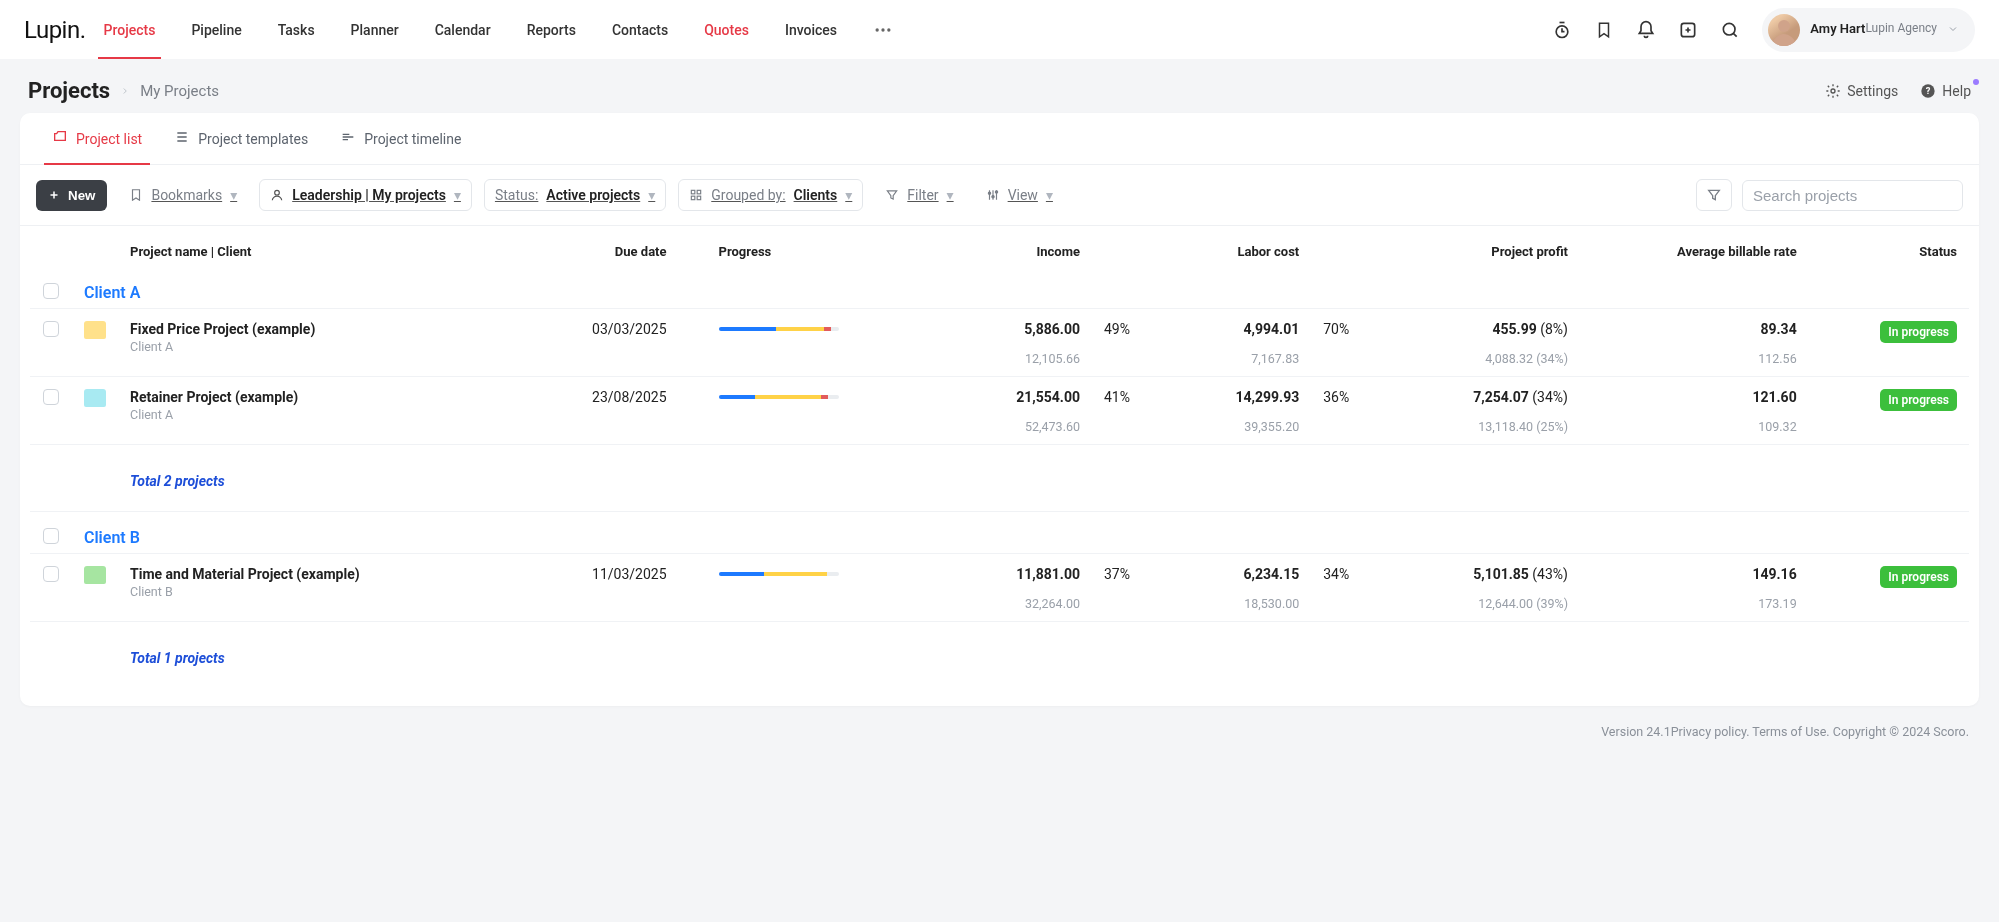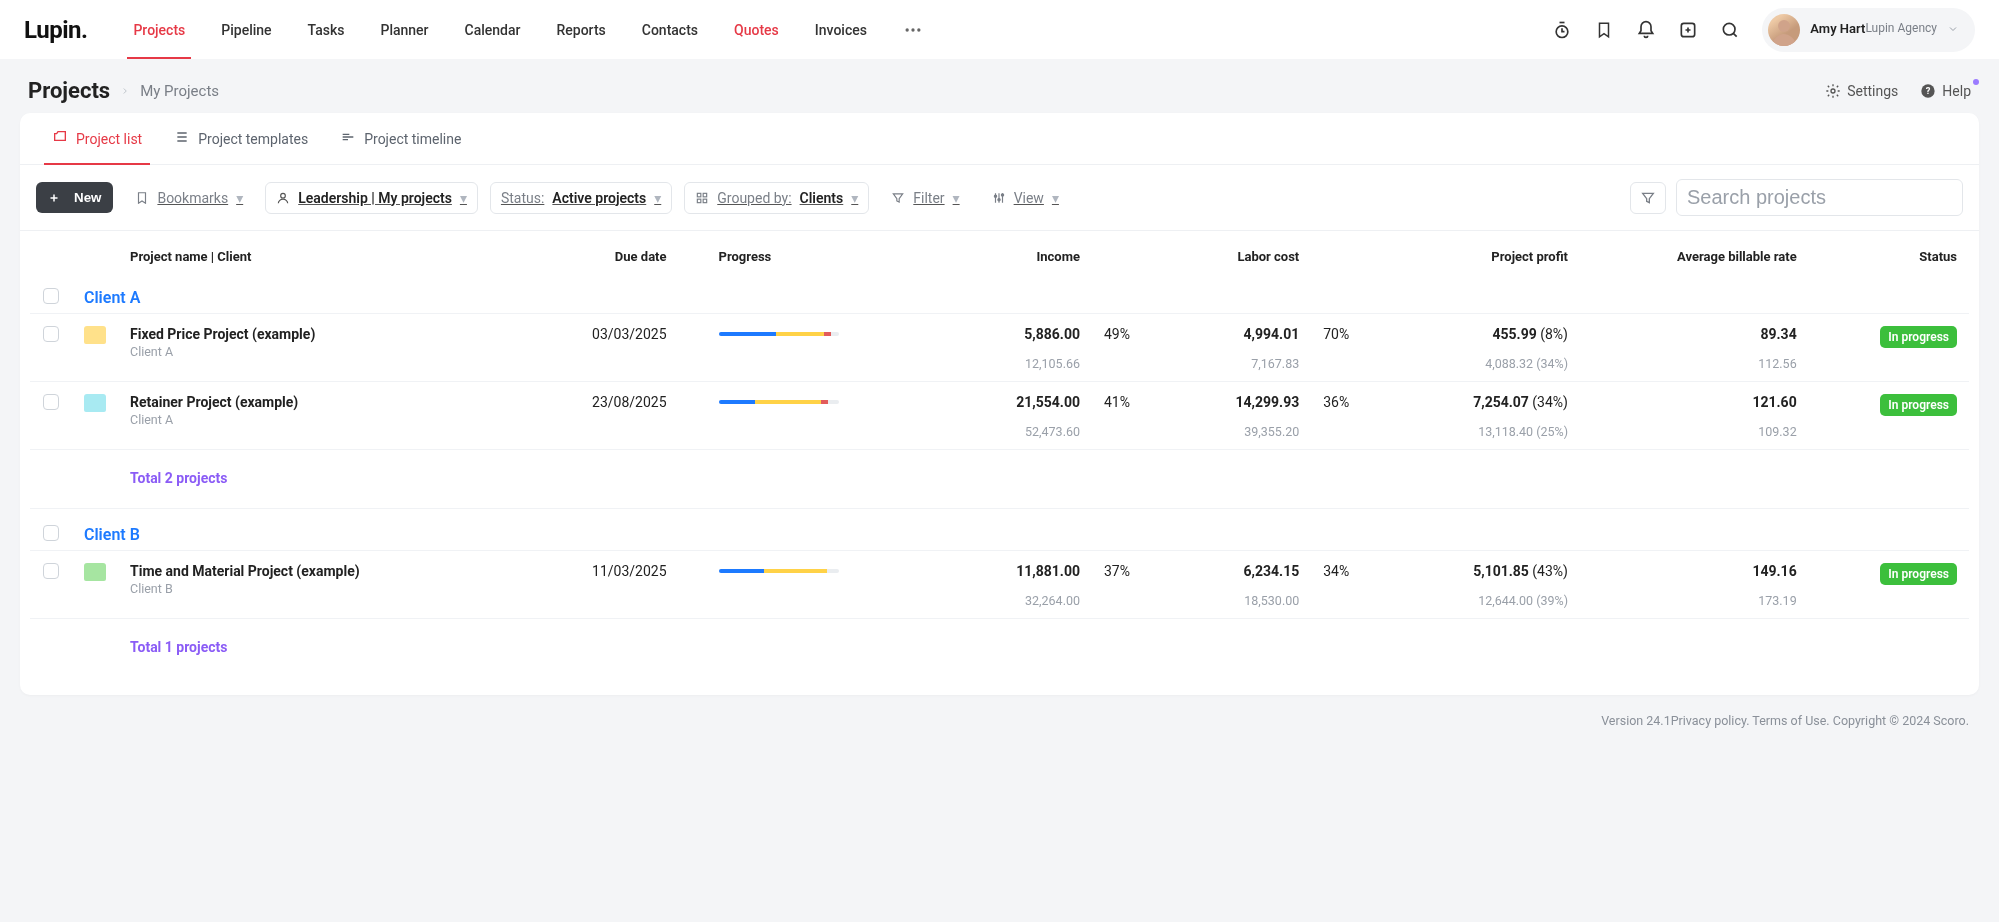--- a/index.html
+++ b/index.html
@@ -1,19 +1,19 @@
 <!DOCTYPE html>
 <html><head>
 <meta charset="utf-8">
 <style>
   * { box-sizing: border-box; margin: 0; padding: 0; }
   body { font-family: -apple-system, BlinkMacSystemFont, "Segoe UI", Roboto, Helvetica, Arial, sans-serif; background: #f4f5f7; color: #222; font-size: 14px; }
   
   .topbar { display: flex; align-items: center; background: #fff; height: 60px; padding: 0 24px; border-bottom: 1px solid #f4f5f7; }
-  .logo { font-size: 24px; font-weight: 700; letter-spacing: -0.5px; color: #111; margin-right: 28px; }
+  .logo { font-size: 24px; font-weight: 400; letter-spacing: -0.5px; color: #111; }
   .nav { display: flex; align-items: center; gap: 0; height: 100%; }
   .nav-item { padding: 0 18px; height: 100%; display: flex; align-items: center; font-weight: 500; cursor: pointer; position: relative; color: #333; }
   .nav-item.active { color: #e63946; }
   .nav-item.active::after { content: ""; position: absolute; left: 12px; right: 12px; bottom: 0; height: 2px; background: #e63946; }
   .nav-item.highlight { color: #e63946; }
   .nav-item.more svg { fill: #666; }
   .topbar-right { margin-left: auto; display: flex; align-items: center; gap: 22px; }
   .icon-btn { width: 20px; height: 20px; display: flex; align-items: center; justify-content: center; cursor: pointer; color: #333; }
   .user-chip { display: flex; align-items: center; gap: 10px; background: #f4f5f7; padding: 6px 16px 6px 6px; border-radius: 999px; cursor: pointer; }
   .avatar { width: 32px; height: 32px; border-radius: 50%; background: linear-gradient(145deg,#edc9a5 20%, #c69b7b 60%); display:flex; align-items:center; justify-content:center; color:#fff; font-size:12px; font-weight:600; overflow:hidden; }
@@ -33,30 +33,30 @@
 
   
   .card { background:#fff; margin: 0 20px 0; border-radius:10px; box-shadow: 0 1px 3px rgba(0,0,0,0.03); overflow:hidden; }
   .tabs { display:flex; padding: 0 16px; border-bottom:1px solid #eef0f3; }
   .tab { display:flex; align-items:center; gap:8px; padding: 16px 16px; color:#5d646e; cursor:pointer; }
   .tab.active { color:#e63946; position:relative; }
   .tab.active::after { content:""; position:absolute; left:8px; right:8px; bottom:-1px; height:2px; background:#e63946; }
   .tab svg { width:16px; height:16px; }
 
   .toolbar { display:flex; align-items:center; gap:12px; padding:14px 16px; border-bottom:1px solid #eef0f3; }
-  .btn-new { background:#3b3f45; color:#fff; border:none; border-radius:6px; padding:8px 12px; font-weight:600; display:flex; align-items:center; gap:14px; cursor:pointer; }
+  .btn-new { background:#3b3f45; color:#fff; border:none; border-radius:6px; padding:8px 12px; font-weight:600; display:flex; align-items:center; gap:8px; cursor:pointer; }
   .pill { display:flex; align-items:center; gap:8px; padding:7px 10px; color:#555; cursor:pointer; border-radius:6px;text-decoration:underline; }
   .pill.bordered { border:1px solid #e3e6ea; }
   .pill .muted { color:#7a7f87; }
   .pill .strong { color:#222; font-weight:600; }
   .pill .chev-sm { color:#b0b6bf; }
   .toolbar-right { margin-left:auto; display:flex; align-items:center; gap:10px; }
   .filter-chip { border:1px solid #e3e6ea; border-radius:6px; padding:7px 9px; display:flex; align-items:center; color:#7a7f87; cursor:pointer; }
   .search-wrap { border:1px solid #e3e6ea; border-radius:6px; padding:6px 10px; min-width:190px; }
-  .search-wrap input { border:none; outline:none; width:100%; font-size:20px; color:#333; background:transparent; }
+  .search-wrap input { border:none; outline:none; width:100%; font-size:15px; color:#333; background:transparent; }
   .search-wrap input::placeholder { color:#9aa0a9; }
 
   
   .table-wrap { padding: 0 10px 18px; }
   table { width:100%; border-collapse:collapse; }
   thead th { text-align:left; font-weight:700; font-size:13px; color:#222; padding:18px 12px 14px; }
   thead th.right, td.right { text-align:right; }
   .col-check { width:42px; text-align:center; }
   .col-icon  { width:40px; }
   .chk { width:16px; height:16px; border:1.5px solid #cfd4da; border-radius:4px; display:inline-block; background:#fff; }
@@ -70,21 +70,21 @@
   .folder-green  { background:#a6e5a1; }
   .pname { font-weight:700; font-size:14px; }
   .pclient { color:#9aa0a9; font-size:12.5px; margin-top:2px; }
   .progress-bar { width:120px; height:4px; border-radius:2px; background:#eaedf0; position:relative; overflow:hidden; margin-top:6px; }
   .pb-seg { position:absolute; top:0; bottom:0; }
   .metric-main { font-weight:700; }
   .metric-sub  { color:#9aa0a9; font-size:12.5px; }
   .metric-row  { display:flex; flex-direction:column; align-items:flex-end; gap:14px; }
   .pct-cell { color:#222; padding-left:12px; }
   .status-pill { background:#3cbf3c; color:#fff; font-size:12px; font-weight:600; padding:4px 8px; border-radius:5px; display:inline-block; }
-  .totals-row td { padding:20px 12px 22px; font-weight:700; color:#8b5cf6; border-top:1px solid #f0f2f5; }
+  .totals-row td { padding:28px 12px 22px; font-weight:700; color:#1d4ed8; border-top:1px solid #f0f2f5;font-style:italic; }
   .totals-row + .group-row td { border-top:1px solid #f0f2f5; padding-top:16px; }
 
   
   .footer { display:flex; justify-content:flex-end; padding: 18px 30px 28px; color:#8a9099; font-size:12.5px; }
 </style>
 </head>
 <body>
 
 <div class="topbar">
   <div class="logo">Lupin.</div>

